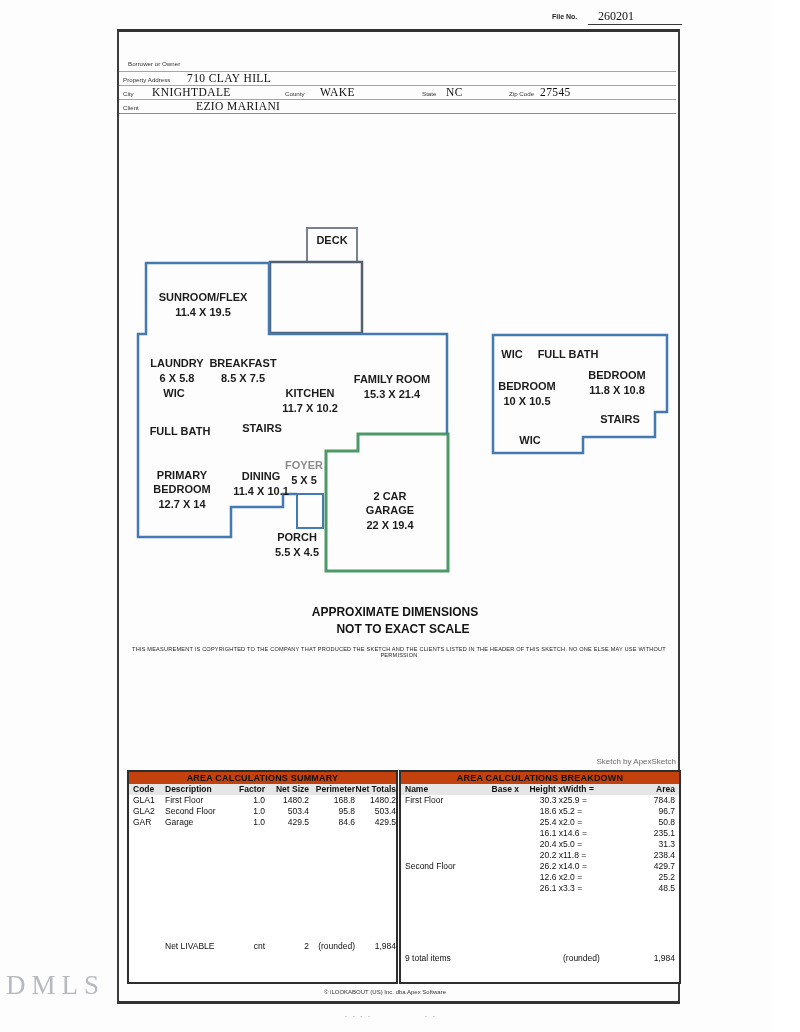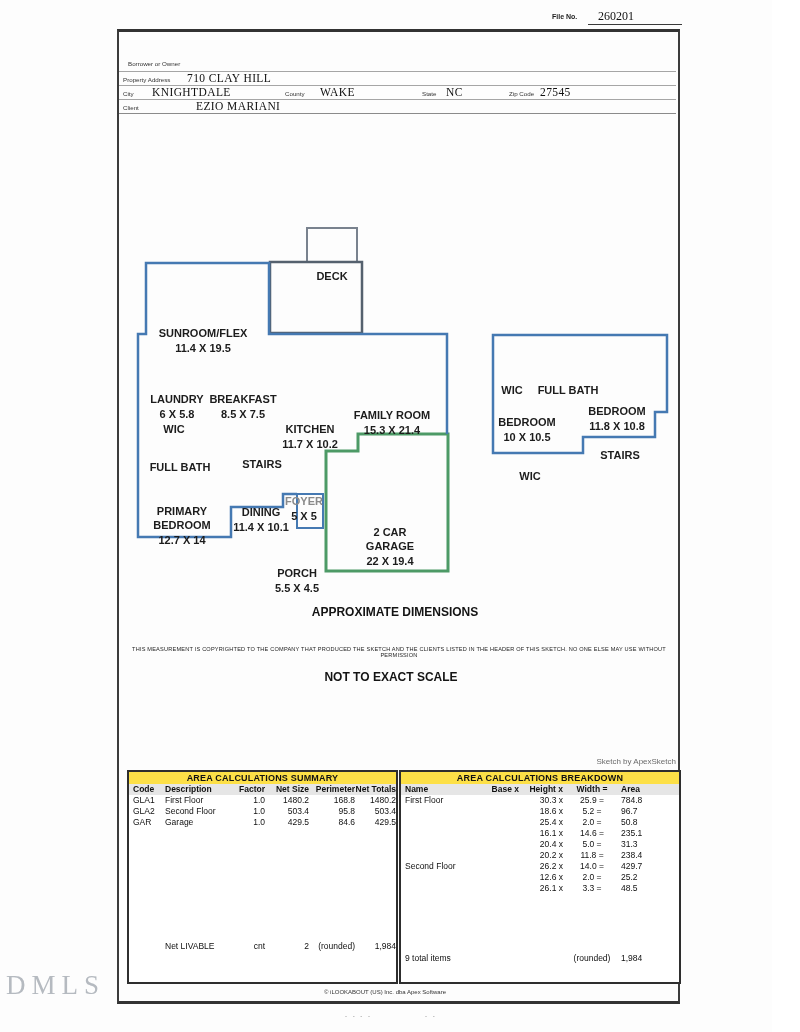--- a/index.html
+++ b/index.html
@@ -8,44 +8,44 @@
   
   .fileno-label{font-size:7px;font-weight:bold;color:#222;}
   .fileno-value{font-family:"Liberation Serif",serif;font-size:12px;color:#111;}
   .frame{border:2px solid #3c3c3c;border-top:3px solid #333;border-bottom:3px solid #333;}
   .titlebar{background:#3b3b3b;display:flex;align-items:center;justify-content:center;}
   .titlebar span{color:#f4f4f4;font-weight:bold;font-size:14.5px;letter-spacing:1px;}
   .hline{background:#a5a5a5;height:1px;}
   .flabel{font-size:6.2px;color:#333;}
   .fvalue{font-family:"Liberation Serif",serif;font-size:11.5px;color:#101010;letter-spacing:0.4px;}
   
-  .room{text-align:center;font-weight:bold;font-size:11px;line-height:14px;color:#1c1c1c;margin-top:36px;}
+  .room{text-align:center;font-weight:bold;font-size:11px;line-height:14px;color:#1c1c1c;}
   .room .rname{display:block;}
   .room .rdims{display:block;margin-top:1px;white-space:nowrap;}
   .room .gray{color:#8b8b8b;}
   .note{font-weight:bold;font-size:12px;color:#141414;text-align:center;}
   .tinycopy{font-size:5.6px;color:#232323;text-align:center;letter-spacing:0.2px;}
   .credit{font-size:8px;color:#6b6b6b;text-align:right;}
   
   .tbox{border:2px solid #2e2e2e;background:#fff;}
-  .ttitle{height:12px;background:#fde047;text-align:center;font-weight:bold;font-size:9px;line-height:12px;letter-spacing:0.2px;}
+  .ttitle{height:12px;background:#c2410c;text-align:center;font-weight:bold;font-size:9px;line-height:12px;letter-spacing:0.2px;}
   .thead,.trow{display:flex;font-size:8.5px;line-height:11px;padding-left:4px;}
   .thead{background:#e6e6e6;font-weight:bold;}
   .trow{color:#101010;}
   .c-code{width:32px;}
   .c-desc{width:74px;}
   .c-factor{width:26px;text-align:right;}
   .c-size{width:44px;text-align:right;}
   .c-perim{width:46px;text-align:right;}
   .c-tot{width:41px;text-align:right;}
   .b-name{width:84px;}
   .b-base{width:30px;text-align:right;}
   .b-height{width:44px;text-align:right;}
-  .b-width{width:58px;text-align:center;}
-  .b-area{width:54px;}
+  .b-width{width:58px;text-align:left;}
+  .b-area{width:54px;text-align:right;}
   .footer-copy{font-size:6px;color:#333;text-align:center;}
   .dmls{font-family:"Liberation Serif",serif;font-size:27px;color:#b5bac0;letter-spacing:6px;font-weight:normal;}
   .marks{font-size:6px;color:#8e8e8e;letter-spacing:2px;}
 </style>
 </head>
 <body>
 
 <div class="page">
 
   <span class="abs fileno-label" style="left:552px;top:13px;">File No.</span>
@@ -153,21 +153,21 @@
     <span class="rdims">11.8 X 10.8</span>
   </div>
   <div class="abs room" style="left:586px;top:412px;width:68px;">
     <span class="rname">STAIRS</span>
   </div>
   <div class="abs room" style="left:508px;top:433px;width:44px;">
     <span class="rname">WIC</span>
   </div>
 
   <div class="abs note" style="left:280px;top:605px;width:230px;">APPROXIMATE DIMENSIONS</div>
-  <div class="abs note" style="left:276px;top:622px;width:230px;margin-top:48px;">NOT TO EXACT SCALE</div>
+  <div class="abs note" style="left:288px;top:622px;width:230px;">NOT TO EXACT SCALE</div>
   <div class="abs tinycopy" style="left:129px;top:646px;width:540px;">THIS MEASUREMENT IS COPYRIGHTED TO THE COMPANY THAT PRODUCED THE SKETCH AND THE CLIENTS LISTED IN THE HEADER OF THIS SKETCH. NO ONE ELSE MAY USE WITHOUT PERMISSION</div>
   <div class="abs credit" style="left:530px;top:757px;width:146px;">Sketch by ApexSketch</div>
 
   <div class="abs tbox" style="left:127px;top:770px;width:267px;height:210px;">
     <div class="ttitle">AREA CALCULATIONS SUMMARY</div>
     <div class="thead">
       <span class="c-code">Code</span>
       <span class="c-desc">Description</span>
       <span class="c-factor">Factor</span>
       <span class="c-size">Net Size</span>

